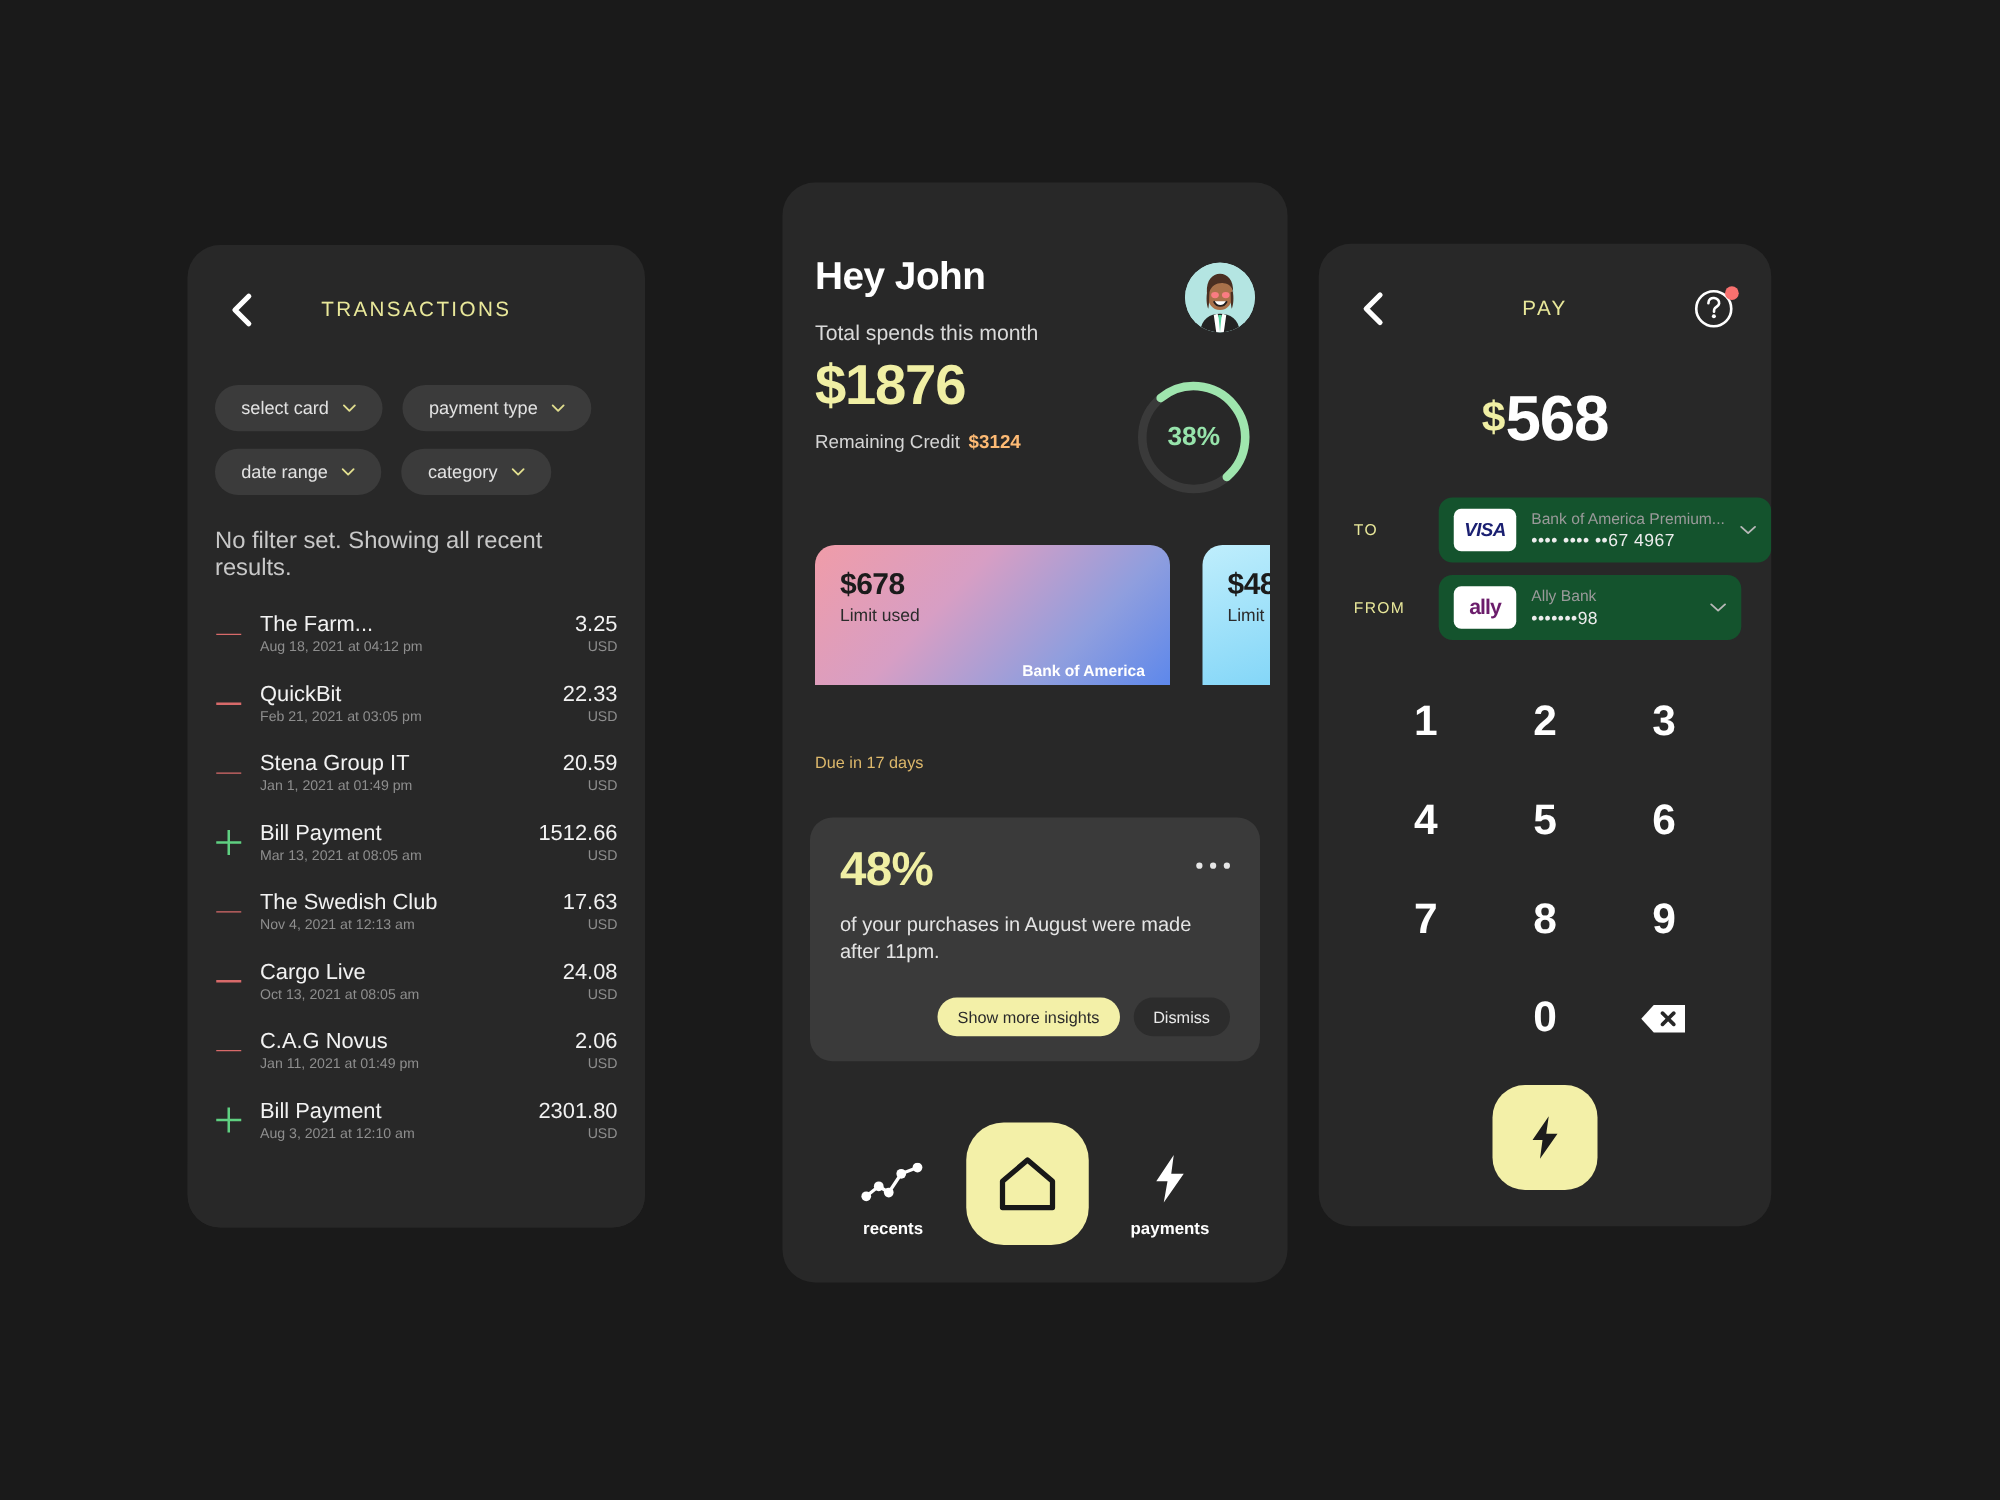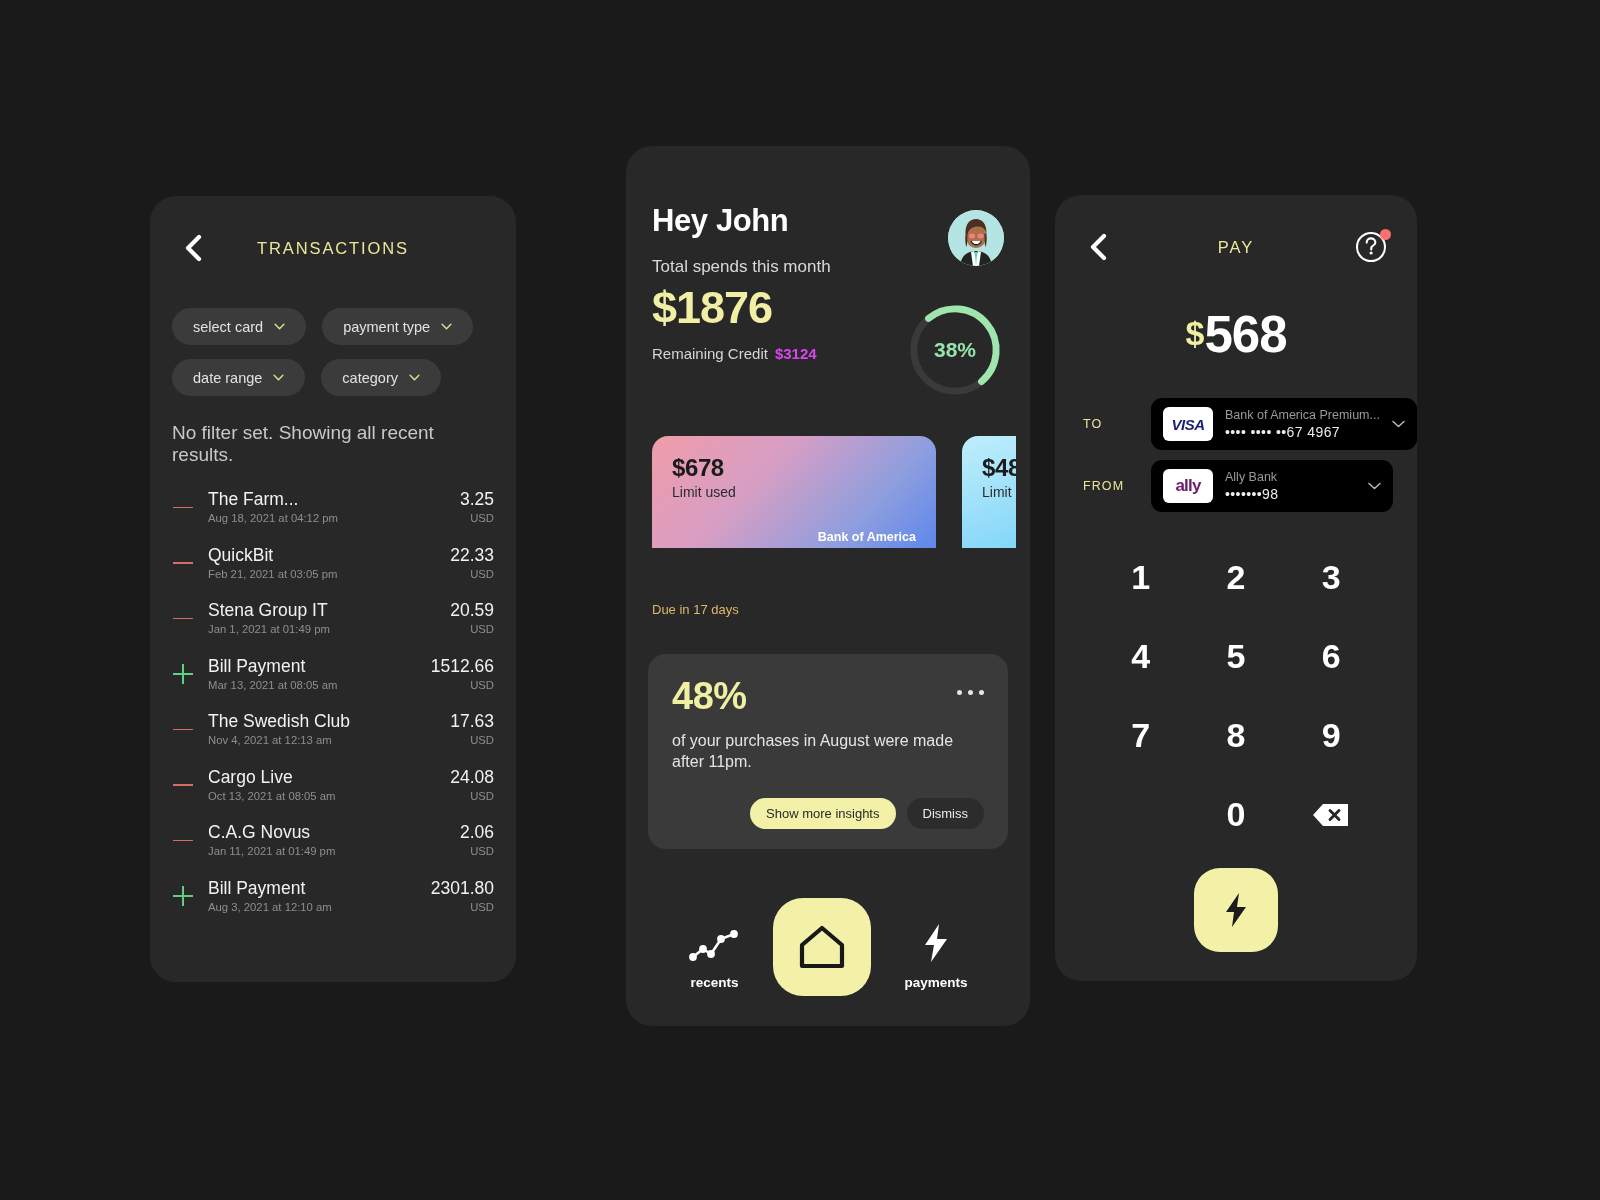--- a/index.html
+++ b/index.html
@@ -114,21 +114,21 @@
   .greet-name {
     color: #ffffff; font-size: 31px; font-weight: bold;
     letter-spacing: -0.4px; line-height: 34px;
   }
   .greet-sub { color: #d9d9d9; font-size: 17px; margin-top: 19px; }
   .greet-amount {
     color: #f0efa4; font-size: 45px; font-weight: bold;
     letter-spacing: -1px; line-height: 50px; margin-top: 6px;
   }
   .greet-credit { margin-top: 12px; font-size: 15px; color: #d5d5d5; }
-  .greet-credit b { color: #d946ef; font-weight: bold; margin-left: 7px; }
+  .greet-credit b { color: #fdba74; font-weight: bold; margin-left: 7px; }
 
   .avatar {
     width: 56px; height: 56px; border-radius: 50%;
     background: #b4e5e2; position: relative; overflow: hidden;
     flex: none; margin-top: 6px;
   }
 
   .ring-wrap { position: absolute; right: 26px; top: 155px; width: 98px; height: 98px; }
   .ring-pct {
     position: absolute; inset: 0;
@@ -219,21 +219,21 @@
   }
   .pay-amount .cur { color: #f0efa4; font-size: 34px; vertical-align: 7px; margin-right: 1px; }
 
   .acct-rows { margin-top: 34px; padding: 0 24px; }
   .acct-row { display: flex; align-items: center; gap: 0; margin-bottom: 10px; }
   .acct-tag {
     width: 72px; color: #e9e89a; font-size: 12.5px;
     letter-spacing: 1.1px; flex: none; padding-left: 4px;
   }
   .acct-box {
-    flex: 1; height: 52px; background: #000000; border-radius: 11px;
+    flex: 1; height: 52px; background: #14532d; border-radius: 11px;
     display: flex; align-items: center; padding: 0 12px; gap: 12px;
     cursor: pointer;
   }
   .brand-logo {
     width: 50px; height: 34px; border-radius: 6px; background: #ffffff;
     display: flex; align-items: center; justify-content: center; flex: none;
   }
   .visa-text {
     color: #1a1f71; font-size: 15px; font-weight: bold;
     font-style: italic; letter-spacing: -0.5px;

